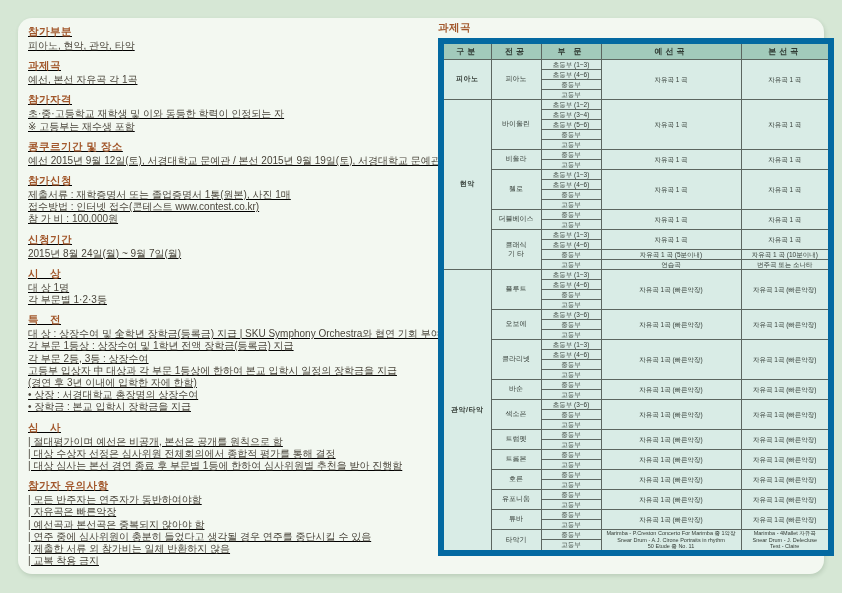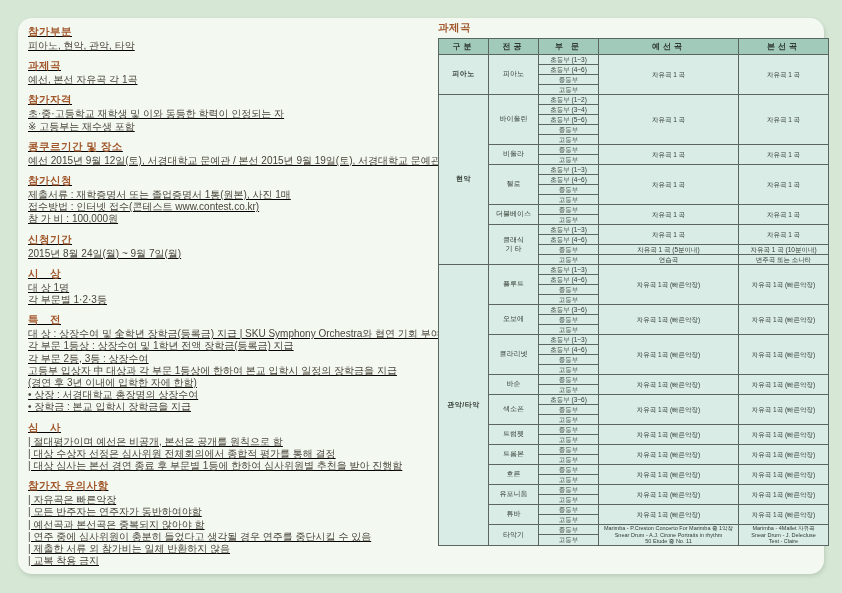--- a/index.html
+++ b/index.html
@@ -29,21 +29,21 @@
     color:#4a453b;font-size:10px;line-height:12.2px;white-space:nowrap;
   }
   
   .right-col{position:absolute;left:420px;top:3px;width:394px;}
   .table-title{
     color:#a2572b;font-weight:bold;font-size:10.5px;line-height:12px;
     margin:0 0 5px 0;letter-spacing:.5px;
   }
   table.rep-table{
     border-collapse:collapse;table-layout:fixed;width:390px;
-    border:1px solid #0369a1;
+    border:6px solid #0369a1;
   }
   .rep-table th{
     background:#a2cabb;color:#2f3a33;font-size:8px;font-weight:bold;
     height:13px;padding:1px 2px;letter-spacing:3px;border:1px solid #5c6660;
   }
   .rep-table td{
     background:#d9ece6;color:#333b35;font-size:6.5px;text-align:center;
     height:9px;padding:0 2px;line-height:1.15;border:1px solid #5c6660;
     white-space:pre-line;overflow:hidden;
   }
@@ -99,22 +99,22 @@
         <div class="sec-line">• 장학금 : 본교 입학시 장학금을 지급</div>
       </div>
       <div class="section">
         <div class="sec-heading">심　사</div>
         <div class="sec-line">| 절대평가이며 예선은 비공개, 본선은 공개를 원칙으로 함</div>
         <div class="sec-line">| 대상 수상자 선정은 심사위원 전체회의에서 종합적 평가를 통해 결정</div>
         <div class="sec-line">| 대상 심사는 본선 경연 종료 후 부문별 1등에 한하여 심사위원별 추천을 받아 진행함</div>
       </div>
       <div class="section">
         <div class="sec-heading">참가자 유의사항</div>
+        <div class="sec-line">| 모든 반주자는 연주자가 동반하여야함</div>
         <div class="sec-line">| 자유곡은 빠른악장</div>
-        <div class="sec-line">| 모든 반주자는 연주자가 동반하여야함</div>
         <div class="sec-line">| 예선곡과 본선곡은 중복되지 않아야 함</div>
         <div class="sec-line">| 연주 중에 심사위원이 충분히 들었다고 생각될 경우 연주를 중단시킬 수 있음</div>
         <div class="sec-line">| 제출한 서류 외 참가비는 일체 반환하지 않음</div>
         <div class="sec-line">| 교복 착용 금지</div>
       </div>
     </div>
   <div class="right-col">
     <div class="table-title">과제곡</div>
     <table class="rep-table" id="rep-table">
         <colgroup>

